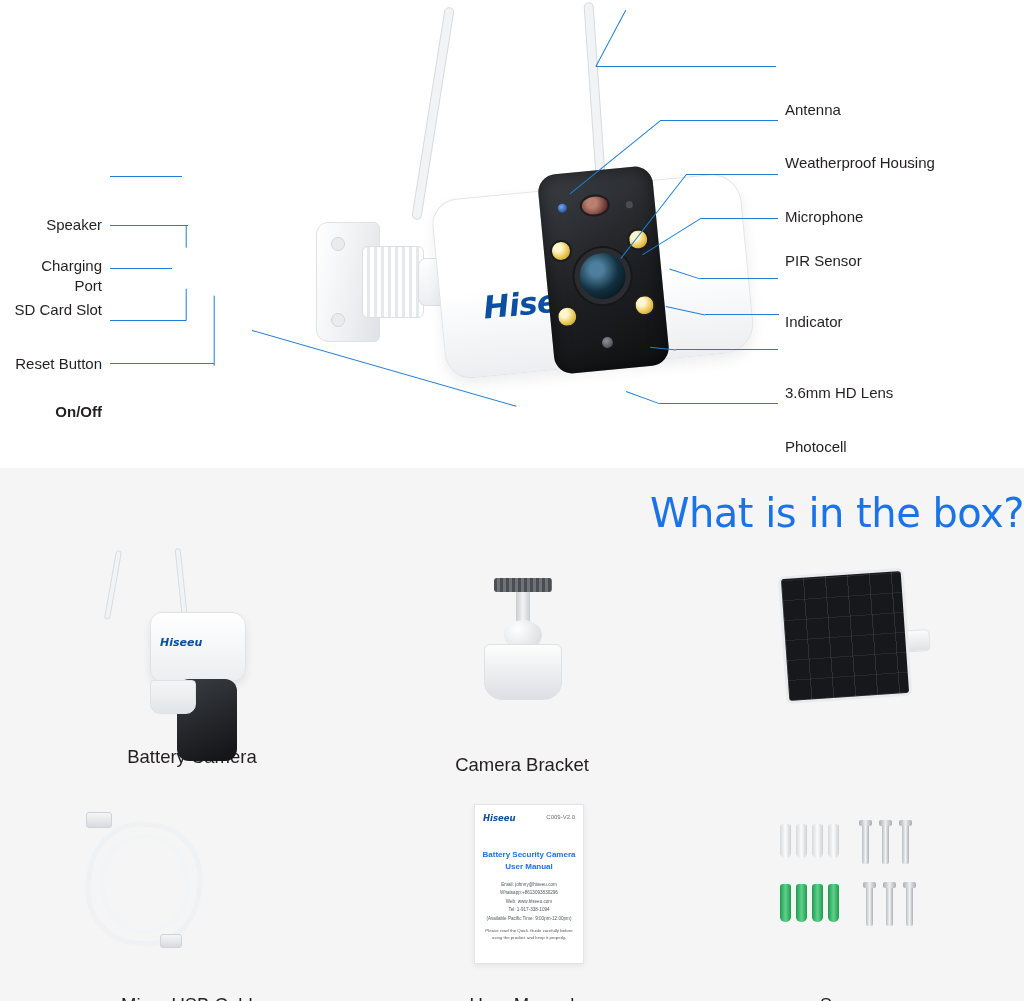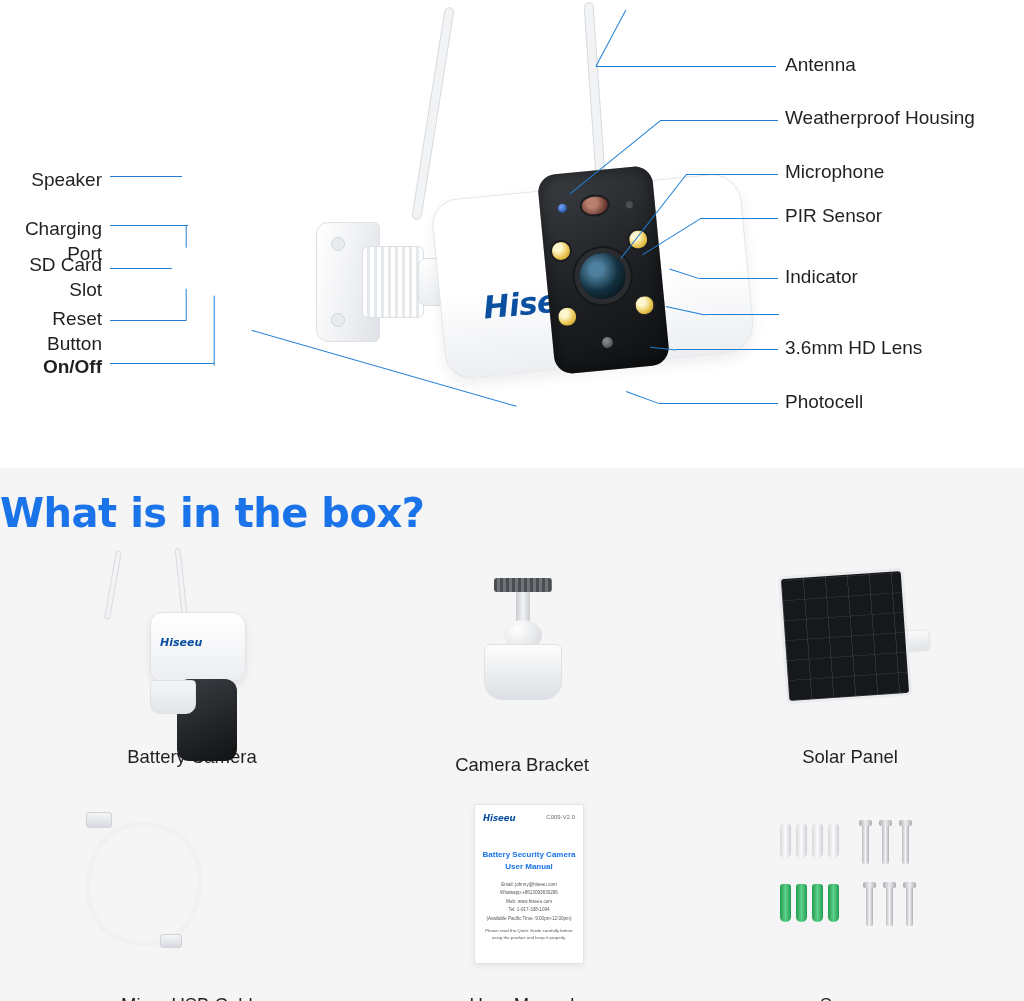--- a/index.html
+++ b/index.html
@@ -18,24 +18,25 @@
   #diagram-section {
     position: relative;
     width: 1024px;
     height: 468px;
     background: #ffffff;
     overflow: hidden;
   }
 
   .callout-label {
     position: absolute;
-    font-size: 19px;
+    font-size: 15px;
     color: #231f20;
     white-space: nowrap;
     line-height: 1.32;
+    margin-top: 48px;
   }
   .callout-label.right { text-align: left; }
   .callout-label.left  { text-align: right; }
   .callout-label.two-line { white-space: normal; width: 90px; }
 
   .leader {
     position: absolute;
     background: #1f7fd4;
     height: 1.4px;
     transform-origin: 0 50%;
@@ -212,24 +213,24 @@
   
   #box-section {
     position: relative;
     width: 1024px;
     height: 533px;
     background: #f5f5f5;
   }
   #box-title {
     position: absolute;
     left: 0; right: 0; top: 22px;
-    text-align: left;
+    text-align: right;
     font-family: "DejaVu Sans", sans-serif;
     font-size: 40px;
-    font-weight: 700;
+    font-weight: 400;
     color: #1a73e8;
     letter-spacing: -0.5px;
   }
   .box-item {
     position: absolute;
     width: 300px;
     text-align: center;
   }
   .box-item .art {
     position: relative;
@@ -441,21 +442,21 @@
   <div class="leader" style="left:705px; top:314px; width:74px;"></div>
   <div class="leader" style="left:705px; top:314px; width:40px; transform:rotate(192deg); transform-origin:0 50%;"></div>
 
   <div class="leader" style="left:676px; top:349px; width:102px;"></div>
   <div class="leader" style="left:676px; top:349px; width:26px; transform:rotate(186deg); transform-origin:0 50%;"></div>
 
   <div class="leader" style="left:660px; top:403px; width:118px;"></div>
   <div class="leader" style="left:660px; top:403px; width:36px; transform:rotate(200deg); transform-origin:0 50%;"></div>
 
   <div class="callout-label left" style="left:10px; top:167px; width:92px;">Speaker</div>
-  <div class="callout-label left two-line" style="left:10px; top:216px; width:92px;">Charging Port</div>
+  <div class="callout-label left two-line" style="left:10px; top:208px; width:92px;">Charging Port</div>
   <div class="callout-label left two-line" style="left:10px; top:252px; width:92px;">SD Card Slot</div>
   <div class="callout-label left two-line" style="left:10px; top:306px; width:92px;">Reset Button</div>
   <div class="callout-label left" style="left:10px; top:354px; width:92px;font-weight:bold;">On/Off</div>
 
   <div class="leader" style="left:110px; top:176px; width:72px;"></div>
   <div class="leader" style="left:110px; top:225px; width:78px;"></div>
   <div class="leader" style="left:186px; top:225px; width:22px; transform:rotate(90deg); transform-origin:0 50%;"></div>
   <div class="leader" style="left:110px; top:268px; width:62px;"></div>
   <div class="leader" style="left:110px; top:320px; width:76px;"></div>
   <div class="leader" style="left:186px; top:288px; width:32px; transform:rotate(90deg); transform-origin:0 50%;"></div>
@@ -489,21 +490,20 @@
       <div class="bracket-base"></div>
     </div>
     <div class="caption">Camera Bracket</div>
   </div>
 
   <div class="box-item" style="left:700px; top:72px;">
     <div class="art">
       <div class="solar-arm"></div>
       <div class="solar-panel"></div>
     </div>
-    <div class="caption">Solar Panel</div>
   </div>
 
   <div class="box-item" style="left:42px; top:320px;">
     <div class="art">
       <div class="cable-loop"></div>
       <div class="cable-loop2"></div>
       <div class="cable-plug"></div>
       <div class="cable-plug2"></div>
     </div>
     <div class="caption">Micro USB Cable</div>

